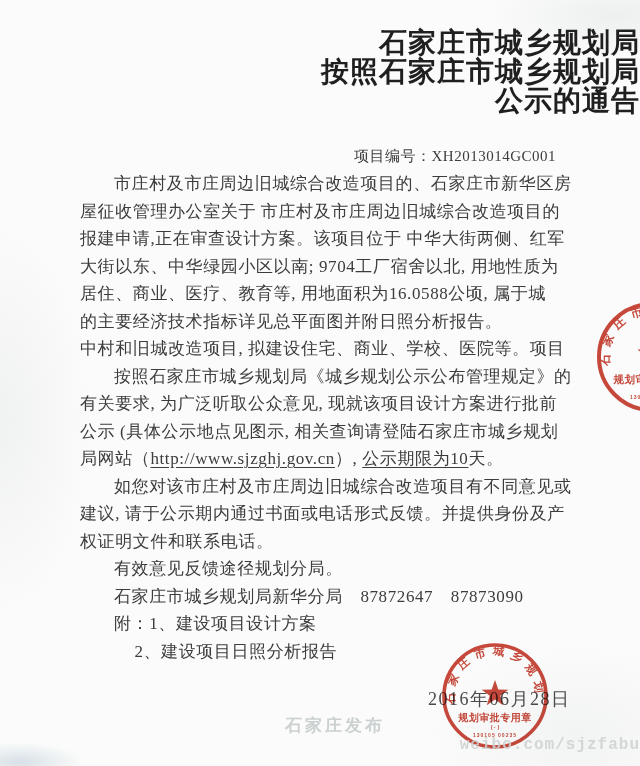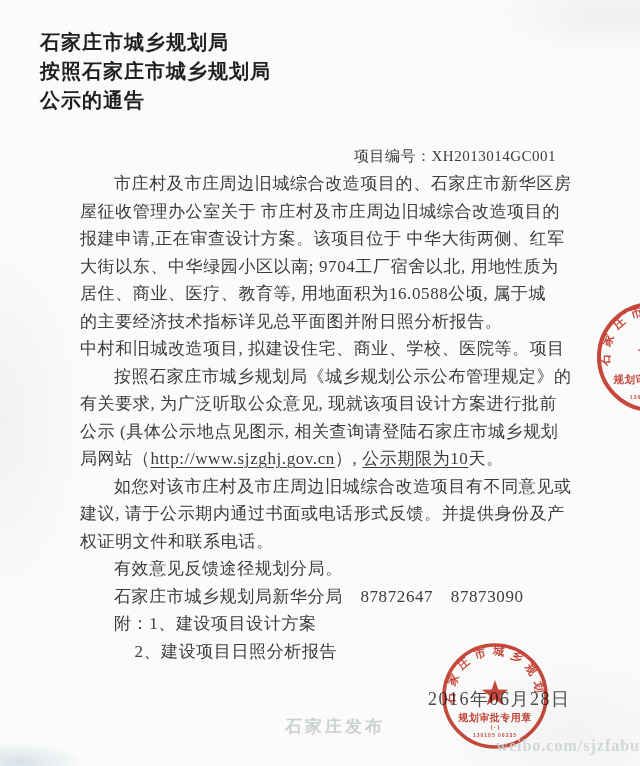--- a/index.html
+++ b/index.html
@@ -8,23 +8,23 @@
     background:
       radial-gradient(ellipse 90px 28px at 3% 99.5%, rgba(173,193,208,.45), transparent 70%),
       radial-gradient(ellipse 180px 60px at 96% 2%, rgba(208,214,212,.30), transparent 70%),
       radial-gradient(ellipse 120px 260px at 0% 55%, rgba(205,210,208,.22), transparent 75%),
       radial-gradient(ellipse 200px 120px at 90% 96%, rgba(210,215,213,.20), transparent 75%),
       #fafbfa;
     font-family:"Liberation Serif","DejaVu Serif",serif;
     color:#3a3a3a;
   }
   .title-block{
-    position:absolute;top:28px;left:0;right:0;text-align:left;
+    position:absolute;top:28px;left:0;right:0;text-align:right;
     font-family:"Liberation Sans","DejaVu Sans",sans-serif;
-    font-weight:700;color:#1f1f1f;font-size:20px;line-height:29px;letter-spacing:1px;padding-left:40px;
+    font-weight:700;color:#1f1f1f;font-size:28px;line-height:29px;letter-spacing:1px;padding-left:40px;
   }
   .project-no{
     position:absolute;top:147px;right:84px;
     font-size:15px;letter-spacing:.5px;color:#3d3d3d;
   }
   .body-text{
     position:absolute;top:170px;left:80px;width:480px;
     font-size:17px;line-height:27.5px;letter-spacing:.6px;color:#3c3c3c;
     white-space:nowrap;
   }
@@ -32,21 +32,21 @@
   .body-text .line.ind1{padding-left:2em;}
   .body-text .line.ind2{padding-left:3.2em;}
   .body-text .u{text-decoration:underline;text-underline-offset:3px;}
   .date-line{
     position:absolute;top:687px;left:428px;
     font-size:18px;letter-spacing:1.5px;color:#4a4a4a;
   }
   .watermark{
     position:absolute;left:4px;right:0;top:717px;text-align:center;
     padding-left:26px;line-height:19px;
-    font-family:Liberation Serif, serif;
+    font-family:Liberation Mono, monospace;
     color:#bfc5c5;opacity:.85;
   }
   .watermark .wm-cn{font-size:17px;letter-spacing:3px;font-weight:700;color:#c3c9c9;}
   .watermark .wm-url{font-size:16px;letter-spacing:1px;color:#ccd1d1;font-weight:700;text-align:right;}
   .seal{position:absolute;mix-blend-mode:multiply;opacity:.92;}
   .seal-bottom{left:440px;top:641px;width:110px;height:110px;}
   .seal-right{left:592px;top:297px;width:120px;height:120px;}
   .seal text{font-family:"Liberation Sans","DejaVu Sans",sans-serif;font-weight:700;}
 </style>
 </head>

